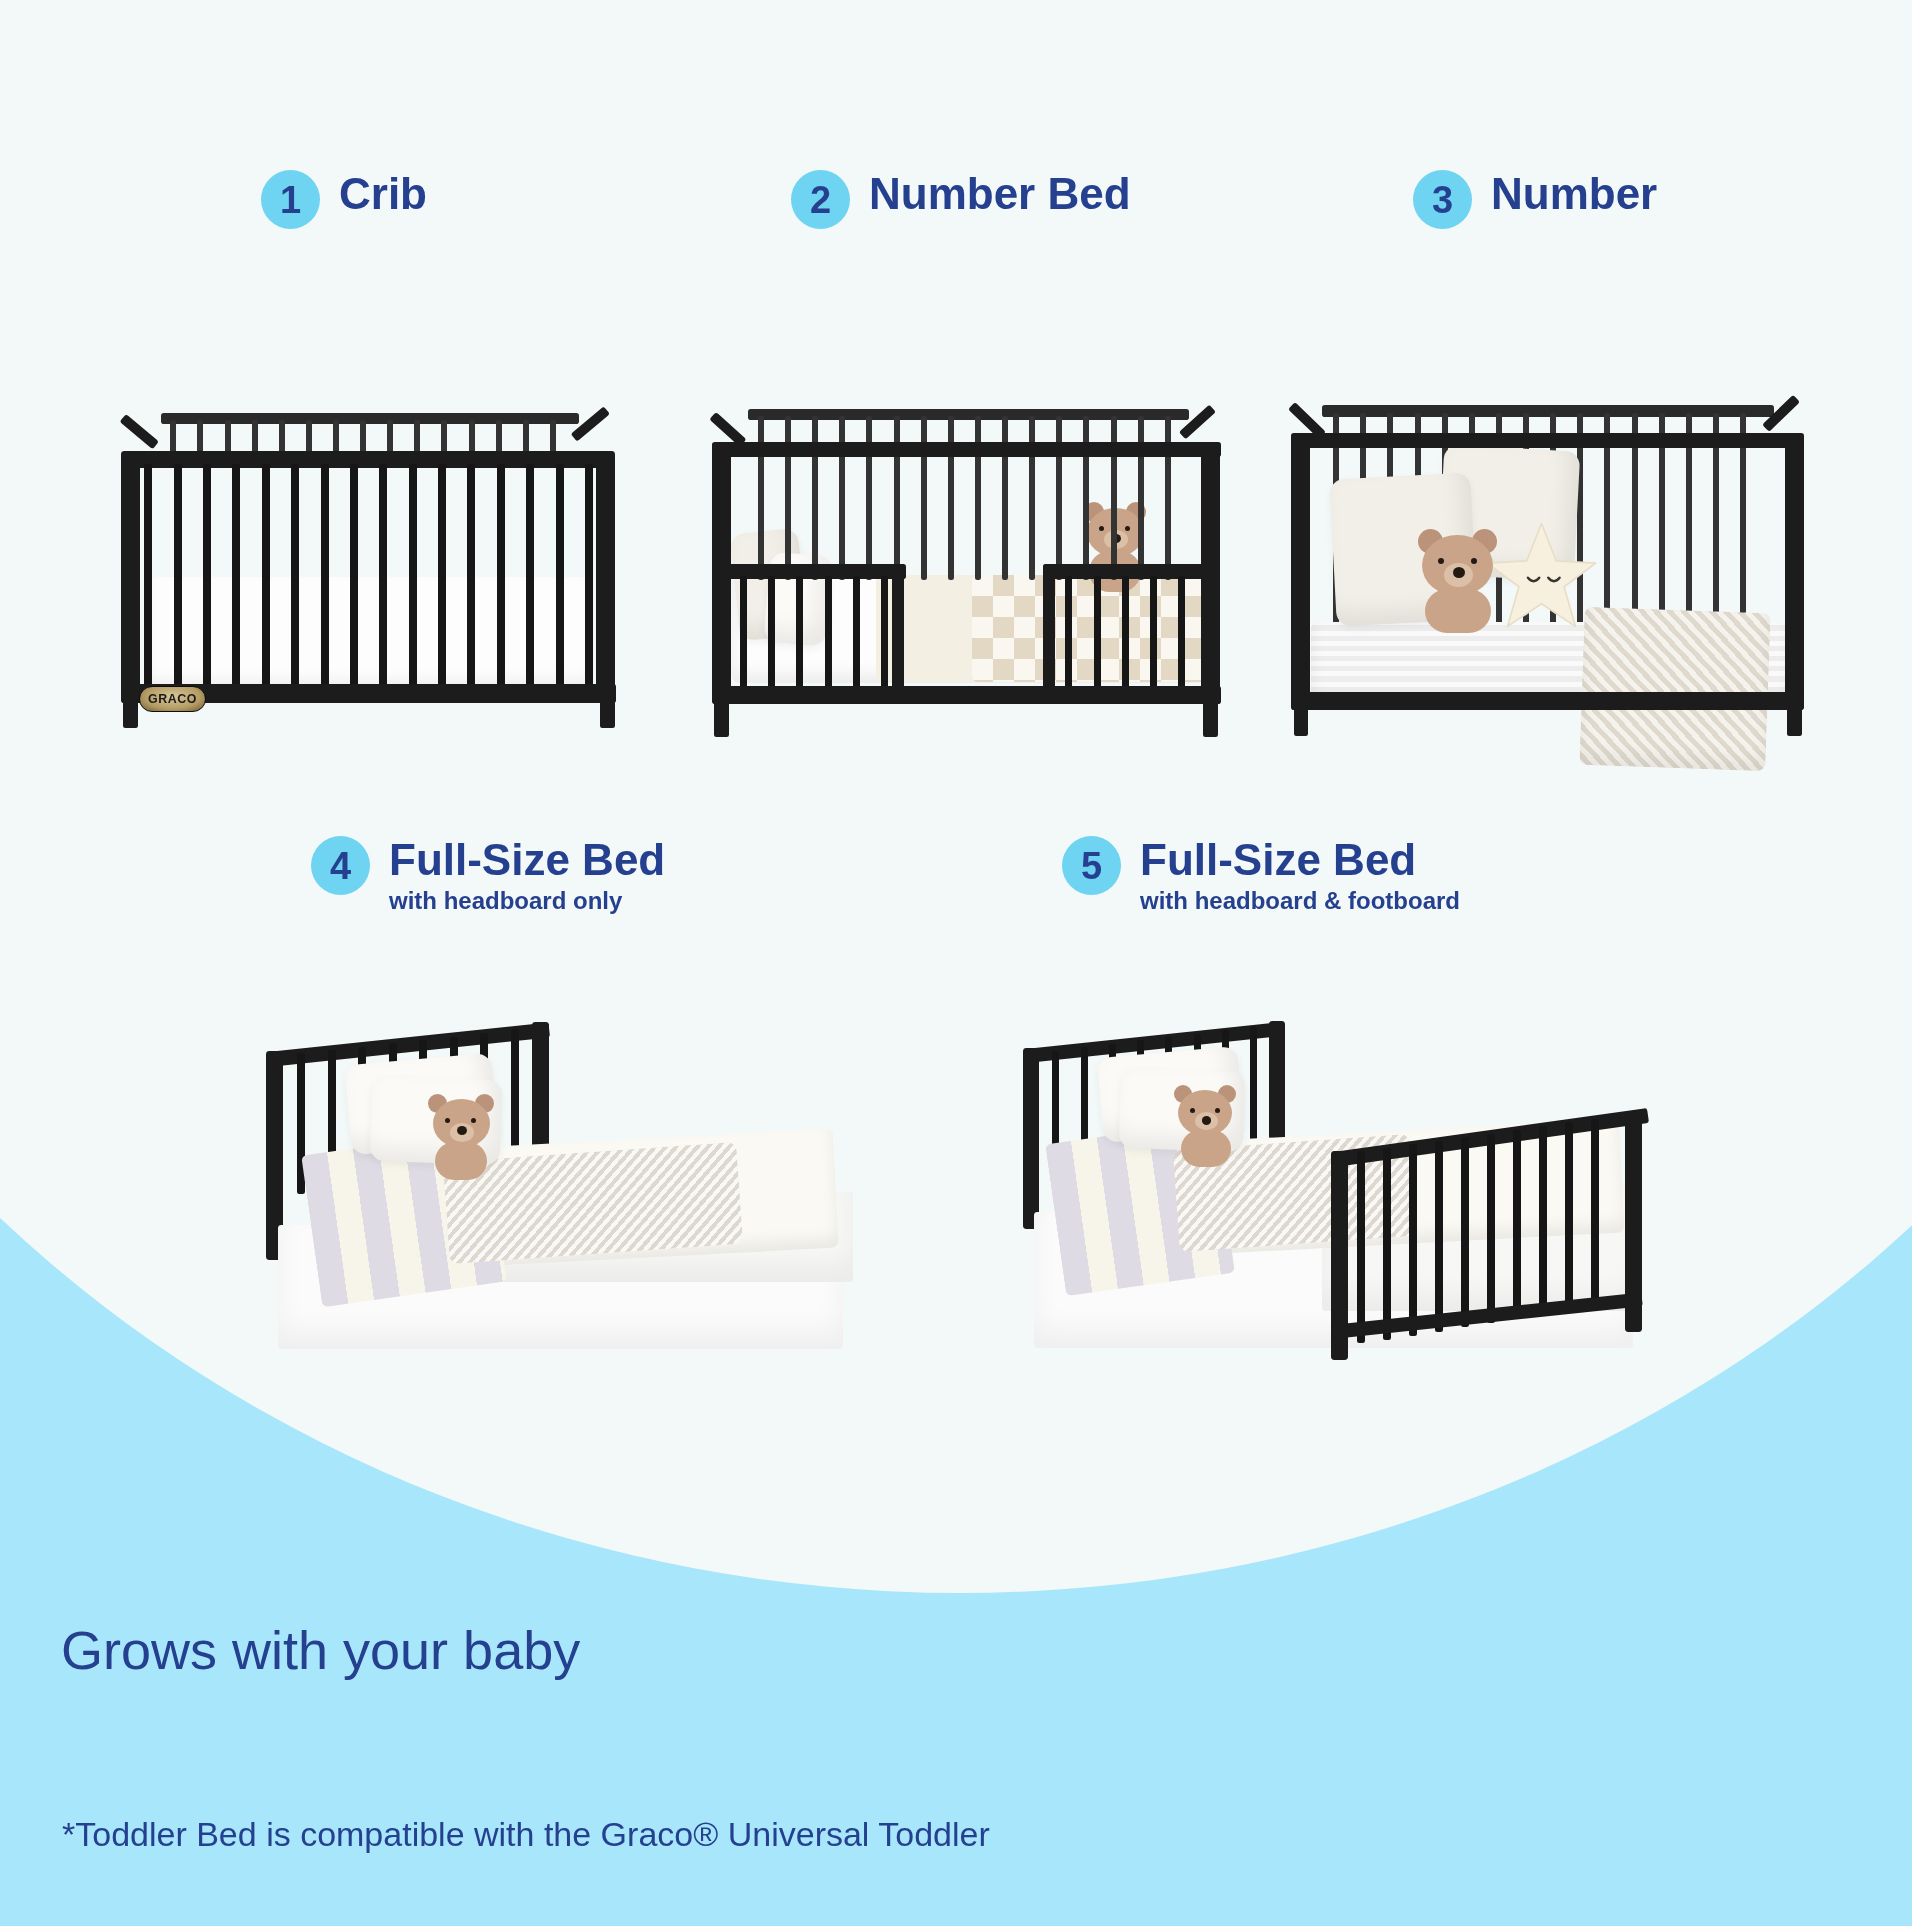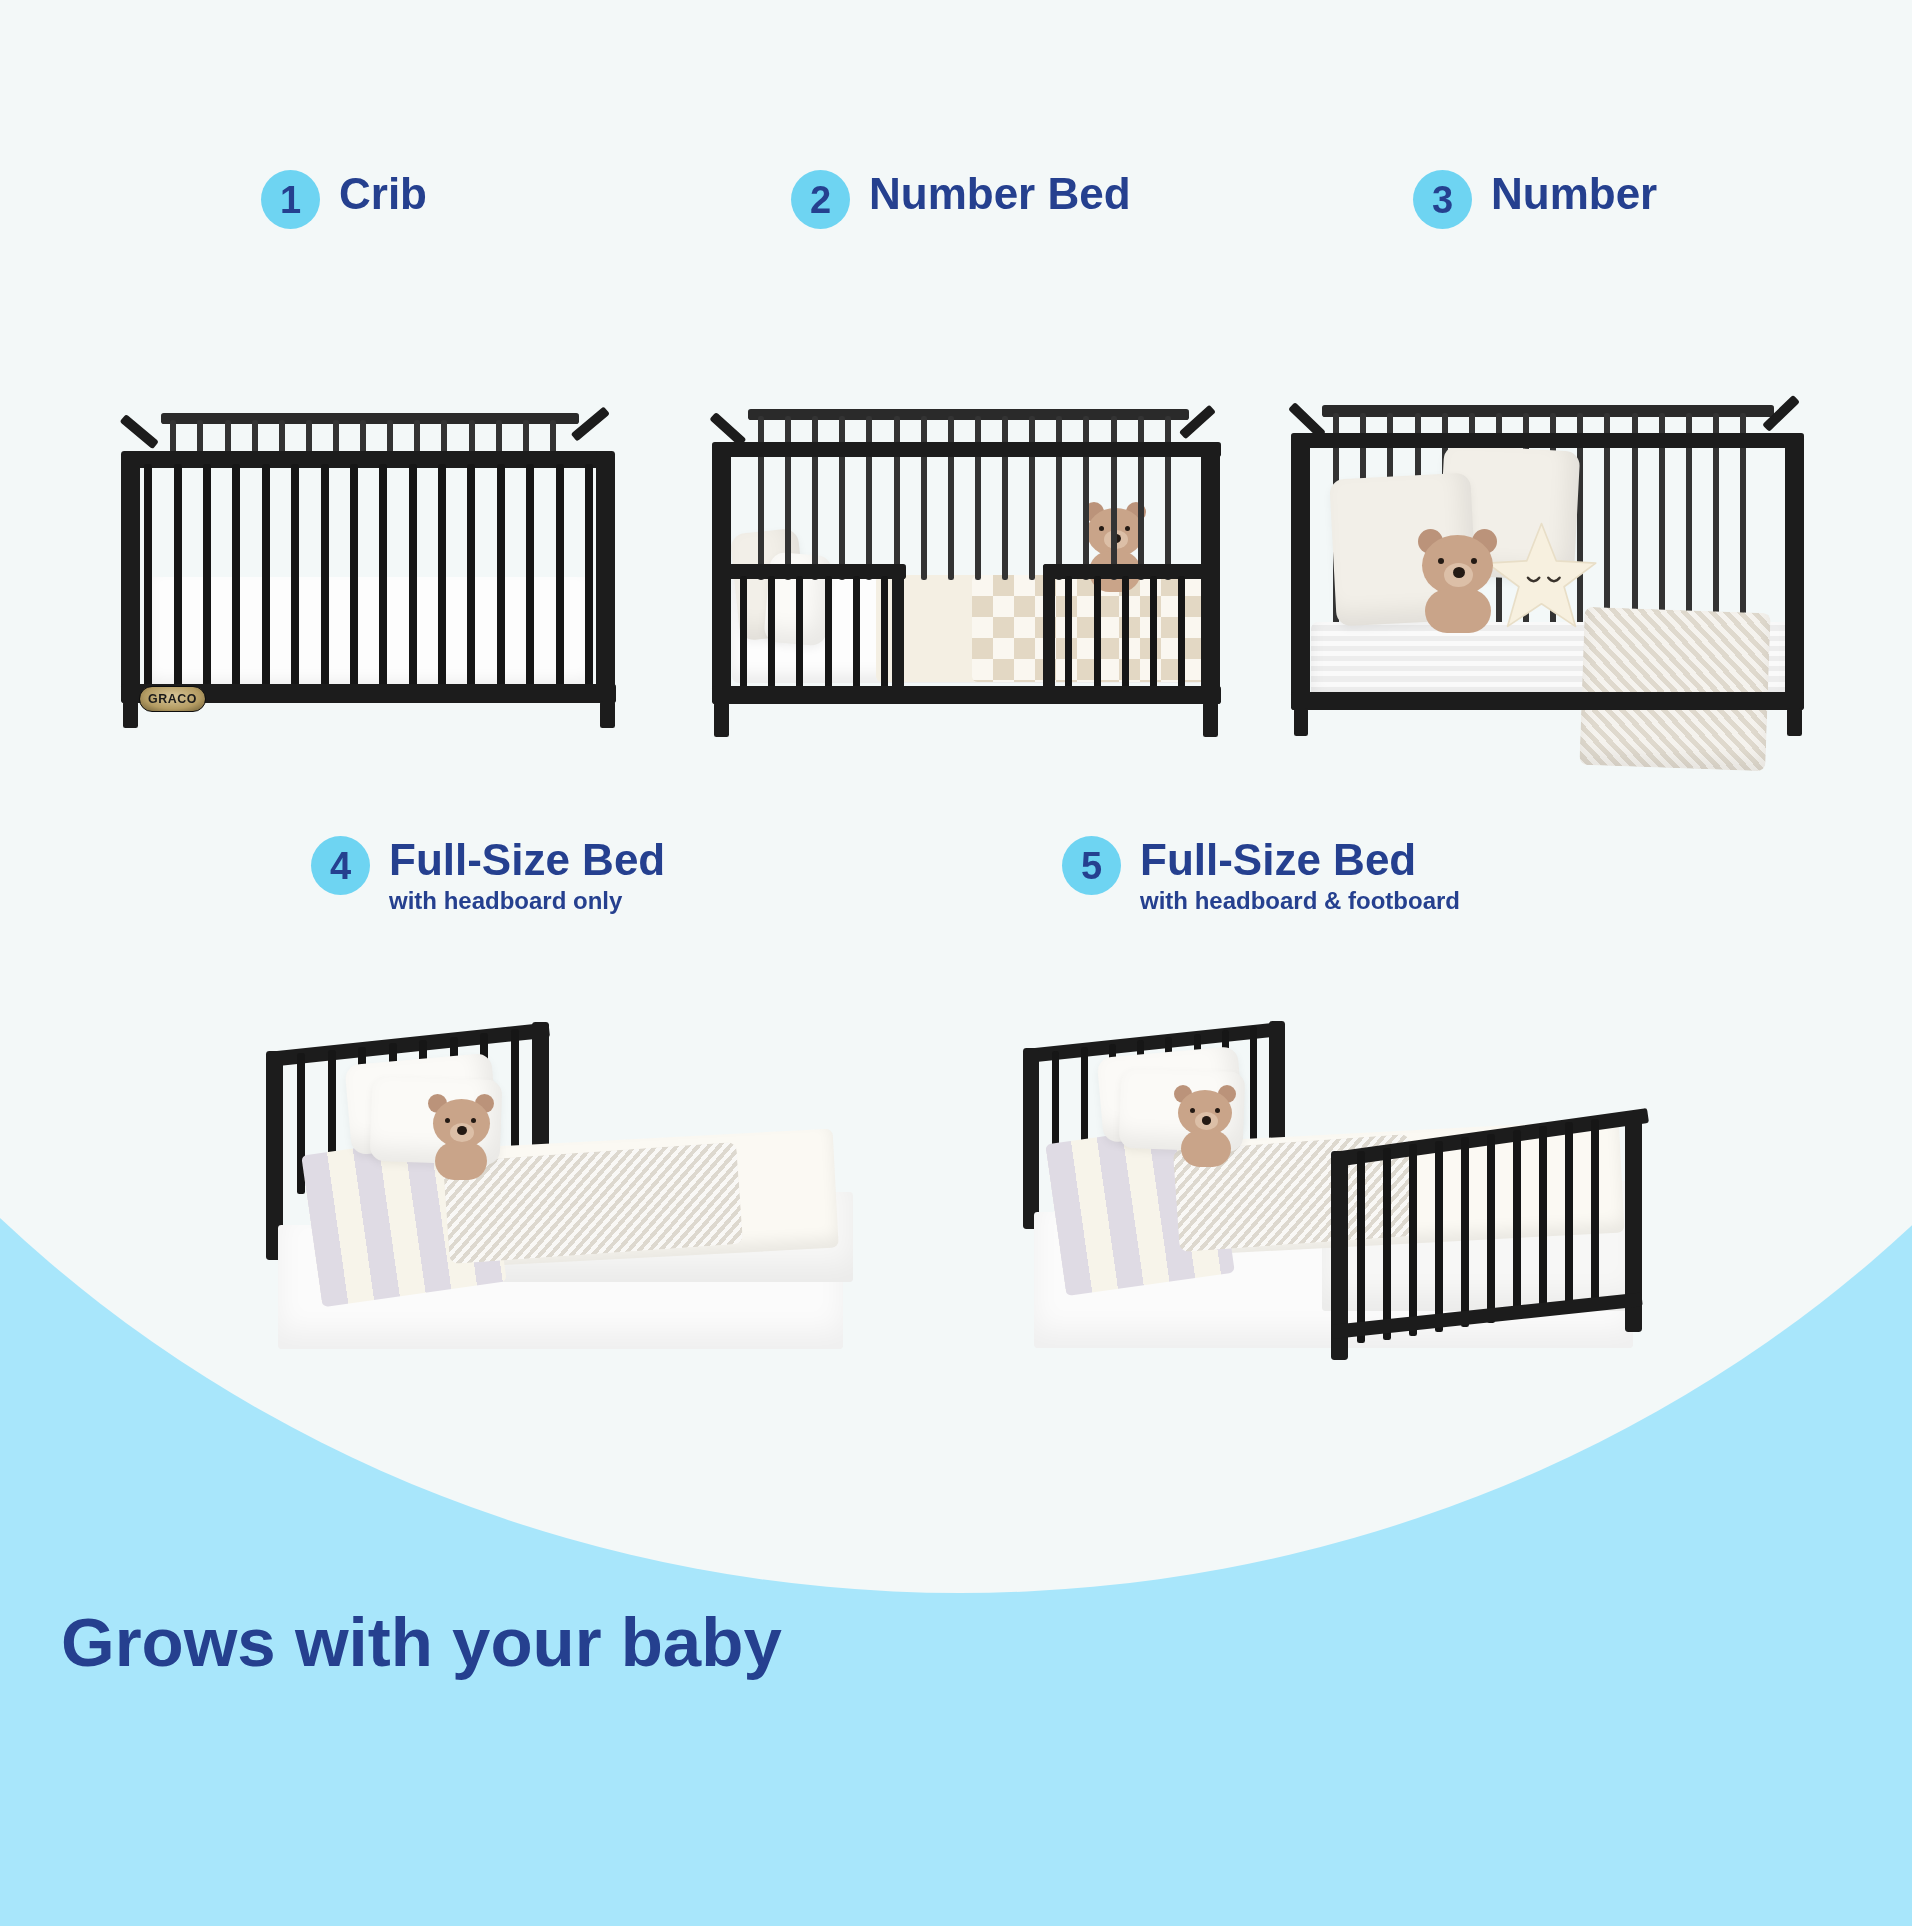--- a/index.html
+++ b/index.html
@@ -75,21 +75,21 @@
   .bear .ear{background:#bb937a;}
   .bear .muz{background:#dcbfa7;}
   .bear .nose{background:#241a14;}
   .bear .eye{background:#241a14;}
 
   
   .starp{position:absolute;}
 
   
   .banner{position:absolute;left:0;right:0;bottom:0;}
-  .headline{position:absolute;font-size:69px;font-weight:bold;color:#25408f;line-height:1;white-space:nowrap;}
+  .headline{position:absolute;font-size:54px;font-weight:normal;color:#25408f;line-height:1;white-space:nowrap;}
   .foot{position:absolute;font-size:34px;color:#25408f;line-height:1.42;}
   .foot div{white-space:nowrap;}
 </style>
 </head>
 <body>
 
 <div id="stage">
   <div class="top-bg"></div>
 
   <div class="step" style="left:261px;top:170px;">
@@ -423,16 +423,17 @@
         <div class="slat" style="left:559px;top:111px;width:8px;height:185px;"></div>
         <div class="slat" style="left:585px;top:108px;width:8px;height:184px;"></div>
         <div class="rail" style="left:325px;top:314px;width:312px;height:13.6px;transform:rotate(-6deg);transform-origin:left top;"></div>
       </div>
     </div>
   </div>
 
   <div class="banner">
     <div class="headline" style="left:61px;bottom:249px;">Grows with your baby</div>
     <div class="foot" style="left:62px;bottom:68px;">
+      <div>*Toddler Bed is compatible with the Graco® Universal Toddler</div>
     </div>
   </div>
 </div>
 
 
 </body></html>

